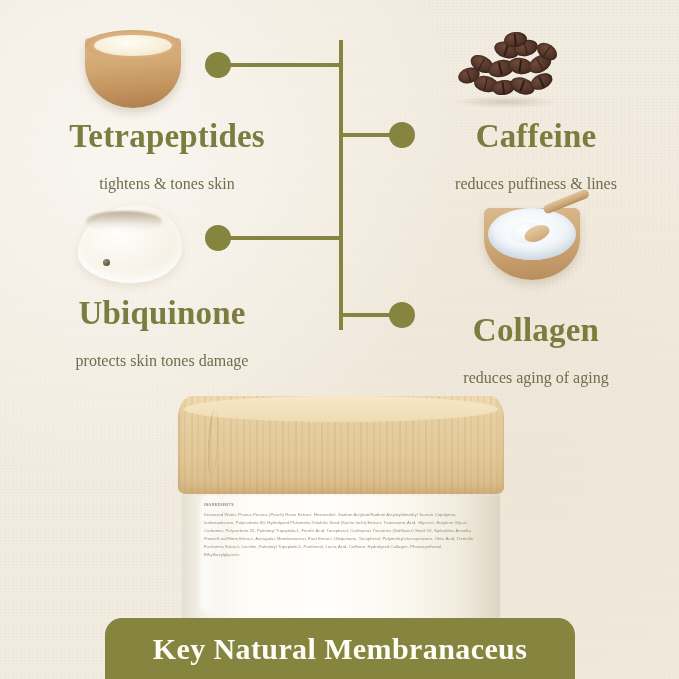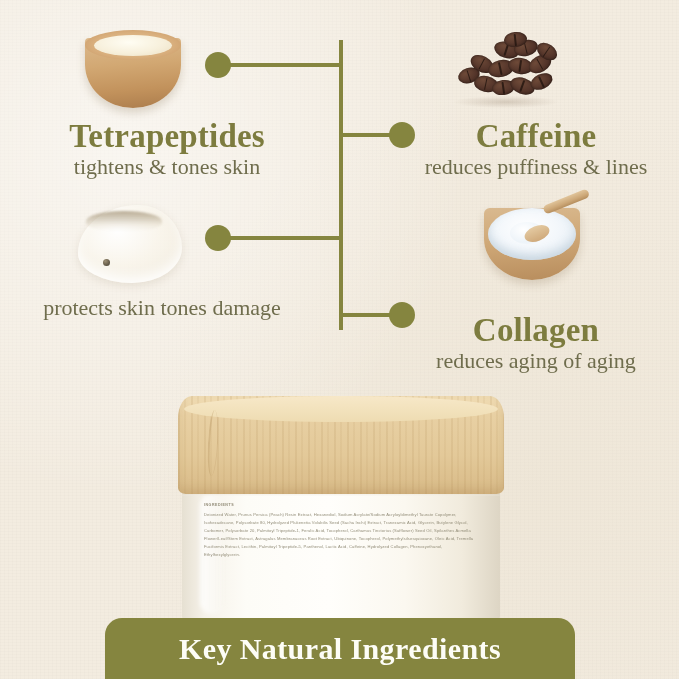--- a/index.html
+++ b/index.html
@@ -28,24 +28,24 @@
   
   .ing-block{ position:absolute; }
   .ing-name{
     font-weight:bold;
     font-size:33px;
     color:#7d7c3f;
     letter-spacing:.2px;
     line-height:1.1;
   }
   .ing-desc{
-    font-size:22px;
+    font-size:16px;
     color:#6f6d4d;
     line-height:1.2;
-    margin-top:0;
+    margin-top:20px;
   }
   .left-block{ text-align:center; }
   .right-block{ text-align:center; }
 
   #block-tetrapeptides{ left:8px;  top:118px; width:318px; }
   #block-caffeine     { left:400px;top:118px; width:272px; }
   #block-ubiquinone   { left:2px;  top:295px; width:320px; }
   #block-collagen     { left:400px;top:312px; width:272px; }
 
   
@@ -287,20 +287,21 @@
   <div class="ing-name">Tetrapeptides</div>
   <div class="ing-desc">tightens &amp; tones skin</div>
 </div>
 
 <div class="ing-block right-block" id="block-caffeine">
   <div class="ing-name">Caffeine</div>
   <div class="ing-desc">reduces puffiness &amp; lines</div>
 </div>
 
 <div class="ing-block left-block" id="block-ubiquinone">
+  <div class="ing-name">Ubiquinone</div>
   <div class="ing-desc">protects skin tones damage</div>
 </div>
 
 <div class="ing-block right-block" id="block-collagen">
   <div class="ing-name">Collagen</div>
   <div class="ing-desc">reduces aging of aging</div>
 </div>
 
 <div id="product-jar">
   <div id="jar-shadow"></div>
@@ -311,14 +312,14 @@
     <div id="jar-lid-top"></div>
     <div id="jar-lid-grain"></div>
   </div>
   <div id="jar-ingredients">
     <span id="jar-ingredients-heading">INGREDIENTS</span>
     <span id="jar-ingredients-text">Deionized Water, Prunus Persica (Peach) Resin Extract, Hexanediol, Sodium Acrylate/Sodium Acryloyldimethyl Taurate Copolymer, Isohexadecane, Polysorbate 80, Hydrolyzed Plukenetia Volubilis Seed (Sacha Inchi) Extract, Tranexamic Acid, Glycerin, Butylene Glycol, Carbomer, Polysorbate 20, Palmitoyl Tripeptide-1, Ferulic Acid, Tocopherol, Carthamus Tinctorius (Safflower) Seed Oil, Spilanthes Acmella Flower/Leaf/Stem Extract, Astragalus Membranaceus Root Extract, Ubiquinone, Tocopherol, Polymethylsilsesquioxane, Oleic Acid, Tremella Fuciformis Extract, Lecithin, Palmitoyl Tripeptide-5, Panthenol, Lactic Acid, Caffeine, Hydrolyzed Collagen, Phenoxyethanol, Ethylhexylglycerin.</span>
   </div>
 </div>
 
 <div id="key-ingredients-banner">
-  <div id="key-ingredients-banner-title">Key Natural Ingredients</div>
+  <div id="key-ingredients-banner-title">Key Natural Membranaceus</div>
 </div>
 
 </body></html>

